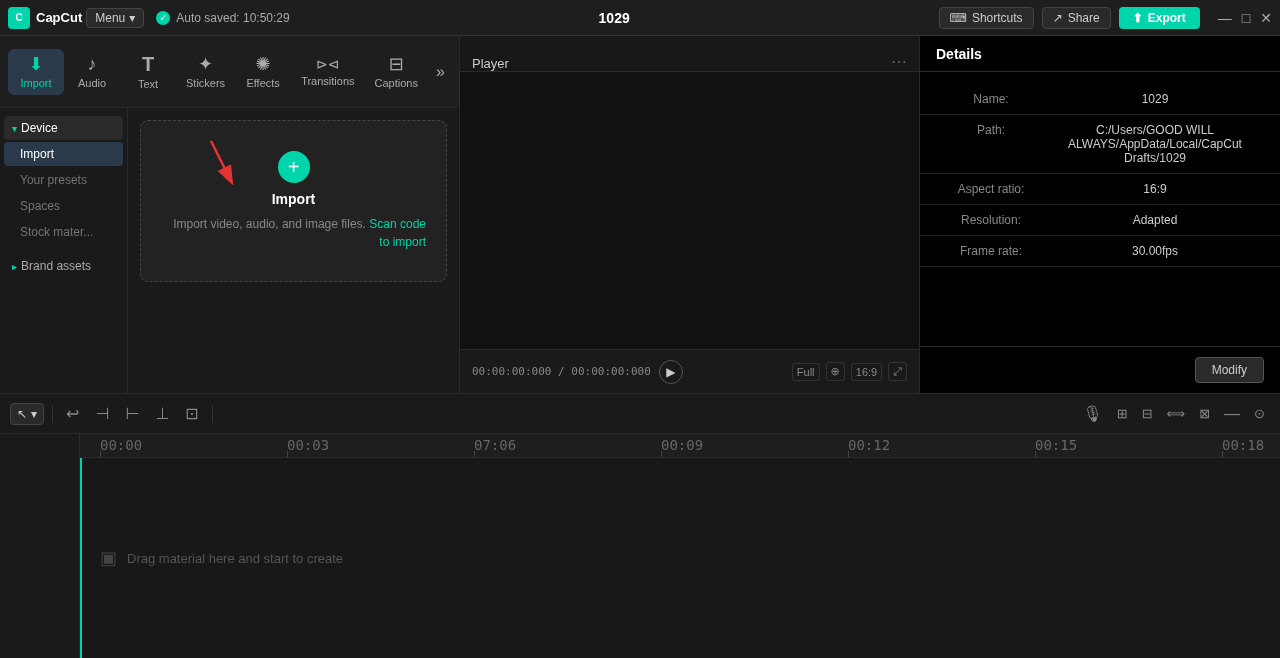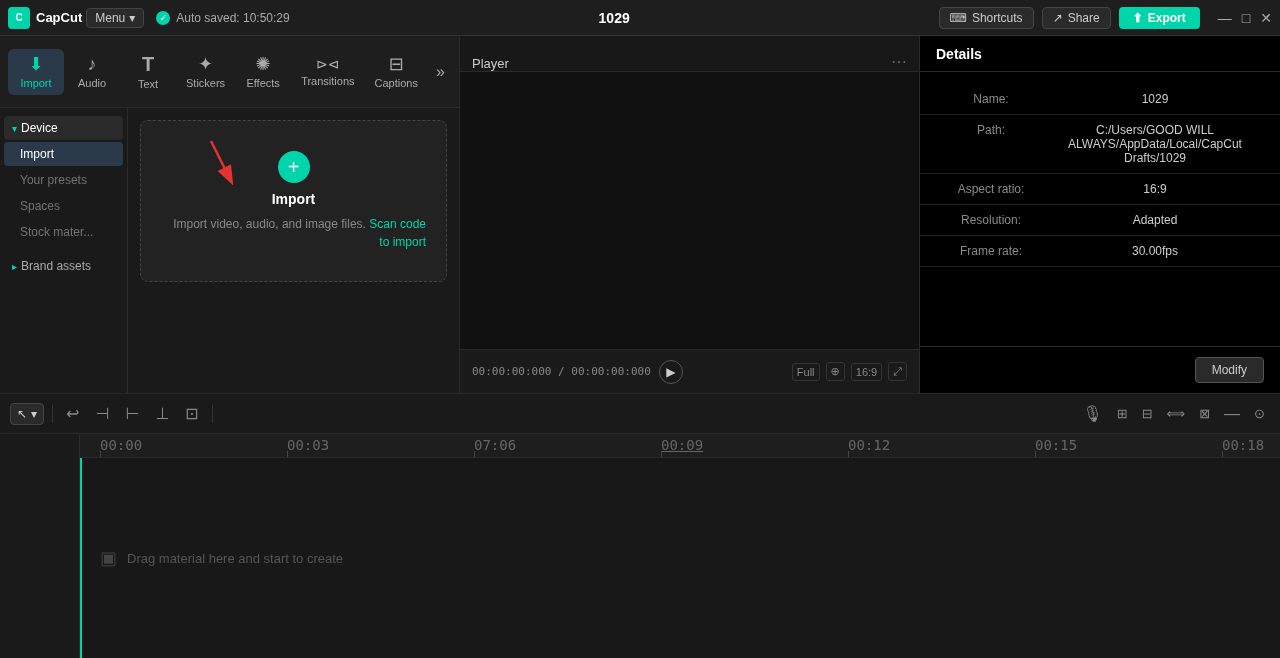--- a/index.html
+++ b/index.html
@@ -729,21 +729,21 @@
     <div class="timeline-left-gutter">
     </div>
     <div class="timeline-ruler-area">
       <div class="timeline-ruler">
         <div class="ruler-mark" style="left:20px;">00:00</div>
         <div class="ruler-tick" style="left:20px;"></div>
         <div class="ruler-mark" style="left:207px;">00:03</div>
         <div class="ruler-tick" style="left:207px;"></div>
         <div class="ruler-mark" style="left:394px;">07:06</div>
         <div class="ruler-tick" style="left:394px;"></div>
-        <div class="ruler-mark" style="left:581px;text-decoration:underline;">00:09</div>
+        <div class="ruler-mark" style="left:581px;">00:09</div>
         <div class="ruler-tick" style="left:581px;"></div>
         <div class="ruler-mark" style="left:768px;">00:12</div>
         <div class="ruler-tick" style="left:768px;"></div>
         <div class="ruler-mark" style="left:955px;">00:15</div>
         <div class="ruler-tick" style="left:955px;"></div>
         <div class="ruler-mark" style="left:1142px;">00:18</div>
         <div class="ruler-tick" style="left:1142px;"></div>
       </div>
       <div class="timeline-tracks">
         <div class="timeline-playhead"></div>

